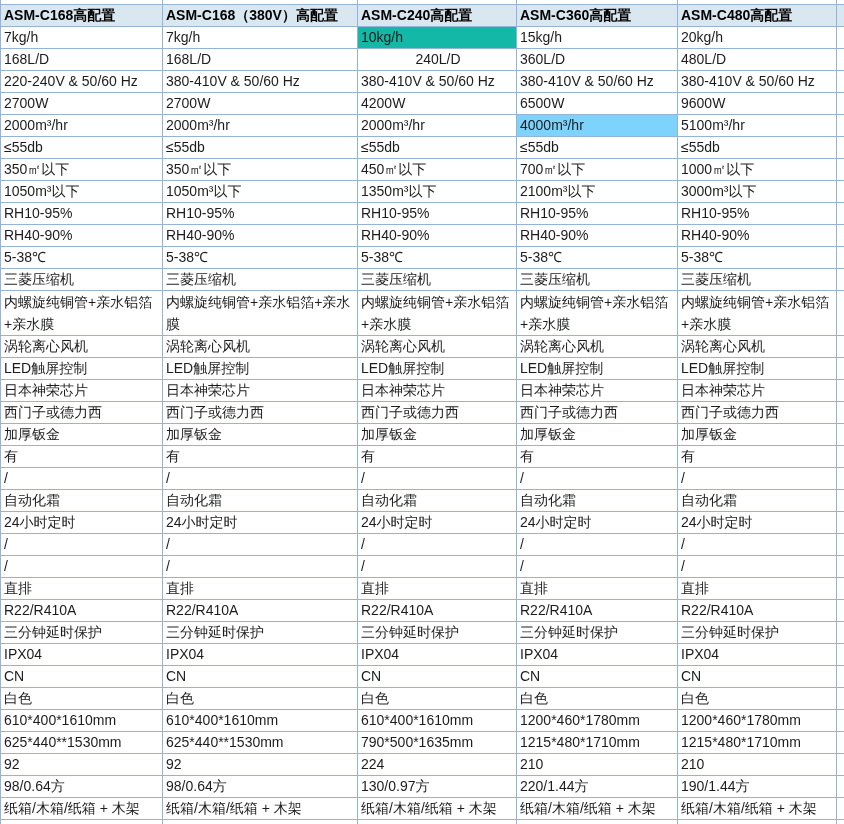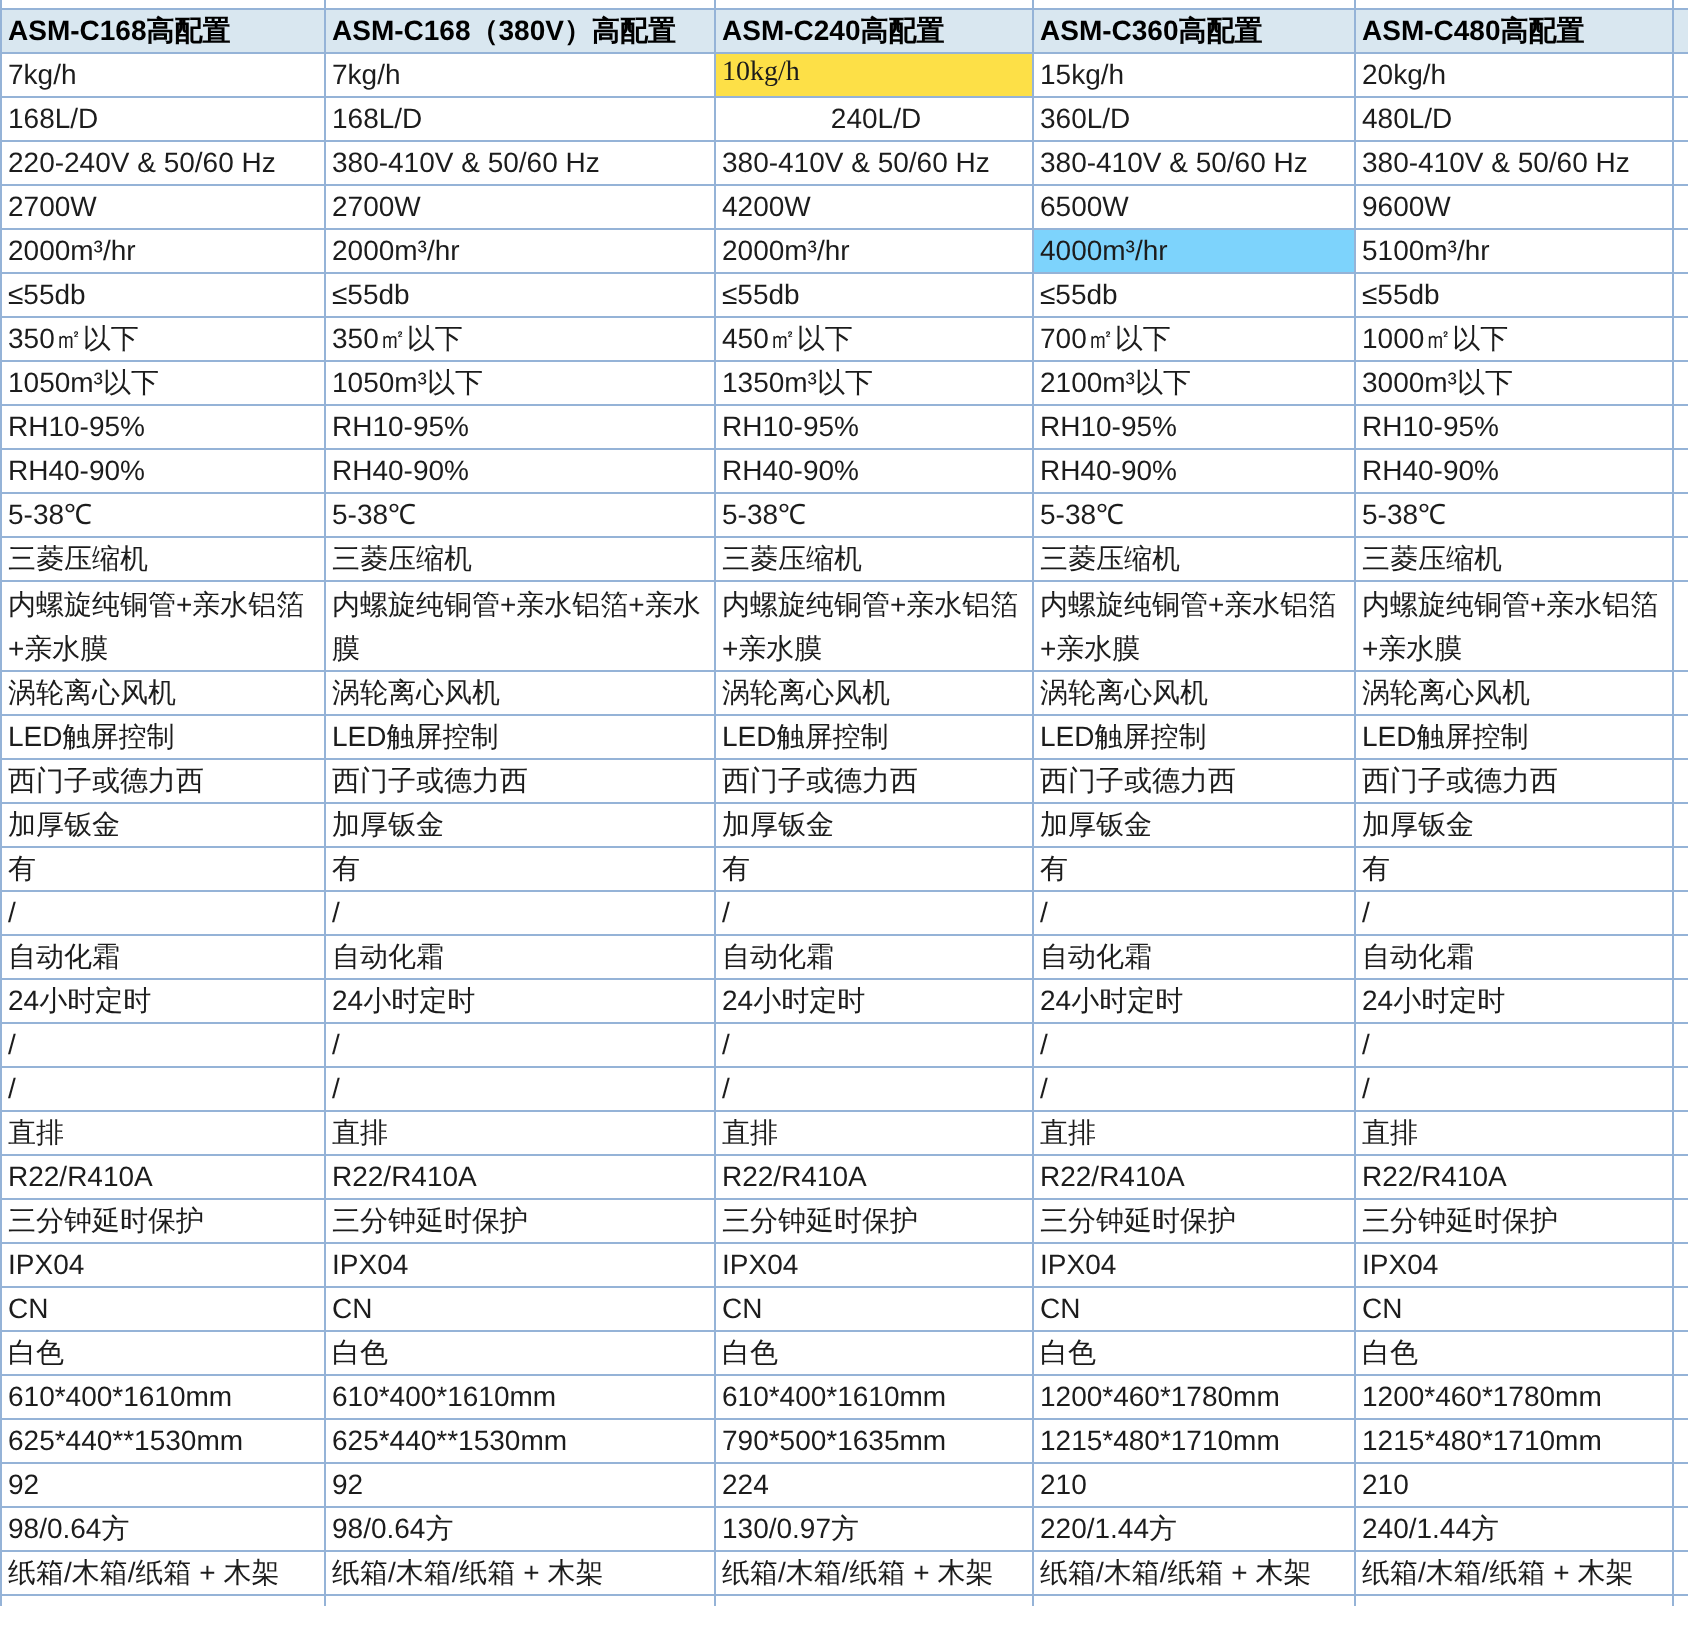--- a/index.html
+++ b/index.html
@@ -79,21 +79,21 @@
         <td style="background: rgb(217, 231, 240);">ASM-C240高配置</td>
         <td style="background: rgb(217, 231, 240);">ASM-C360高配置</td>
         <td style="background: rgb(217, 231, 240); margin-top: 43px;">ASM-C480高配置</td>
         <td class="sliver" style="background: rgb(217, 231, 240);"></td>
       </tr>
     </thead>
   <tbody>
       <tr>
         <td style="background: rgb(255, 255, 255);">7kg/h</td>
         <td style="background: rgb(255, 255, 255);">7kg/h</td>
-        <td style="background: #fde047; font-family: Liberation Serif, serif;">10kg/h</td>
+        <td style="background: #14b8a6;">10kg/h</td>
         <td style="background: rgb(255, 255, 255);">15kg/h</td>
         <td style="background: rgb(255, 255, 255);">20kg/h</td>
         <td class="sliver" style="background: rgb(255, 255, 255);"></td>
       </tr>
       <tr>
         <td style="background: rgb(255, 255, 255);">168L/D</td>
         <td style="background: rgb(255, 255, 255);">168L/D</td>
         <td style="background: rgb(255, 255, 255); text-align: center;">240L/D</td>
         <td style="background: rgb(255, 255, 255);">360L/D</td>
         <td style="background: rgb(255, 255, 255);">480L/D</td>
@@ -197,20 +197,28 @@
       </tr>
       <tr>
         <td style="background: rgb(255, 255, 255);">LED触屏控制</td>
         <td style="background: rgb(255, 255, 255);">LED触屏控制</td>
         <td style="background: rgb(255, 255, 255);">LED触屏控制</td>
         <td style="background: rgb(255, 255, 255);">LED触屏控制</td>
         <td style="background: rgb(255, 255, 255);">LED触屏控制</td>
         <td class="sliver" style="background: rgb(255, 255, 255);"></td>
       </tr>
       <tr>
+        <td style="background: rgb(255, 255, 255);">日本神荣芯片</td>
+        <td style="background: rgb(255, 255, 255);">日本神荣芯片</td>
+        <td style="background: rgb(255, 255, 255);">日本神荣芯片</td>
+        <td style="background: rgb(255, 255, 255);">日本神荣芯片</td>
+        <td style="background: rgb(255, 255, 255);">日本神荣芯片</td>
+        <td class="sliver" style="background: rgb(255, 255, 255);"></td>
+      </tr>
+      <tr>
         <td style="background: rgb(255, 255, 255);">西门子或德力西</td>
         <td style="background: rgb(255, 255, 255);">西门子或德力西</td>
         <td style="background: rgb(255, 255, 255);">西门子或德力西</td>
         <td style="background: rgb(255, 255, 255);">西门子或德力西</td>
         <td style="background: rgb(255, 255, 255);">西门子或德力西</td>
         <td class="sliver" style="background: rgb(255, 255, 255);"></td>
       </tr>
       <tr>
         <td style="background: rgb(255, 255, 255);">加厚钣金</td>
         <td style="background: rgb(255, 255, 255);">加厚钣金</td>
@@ -337,21 +345,21 @@
         <td style="background: rgb(255, 255, 255);">224</td>
         <td style="background: rgb(255, 255, 255);">210</td>
         <td style="background: rgb(255, 255, 255);">210</td>
         <td class="sliver" style="background: rgb(255, 255, 255);"></td>
       </tr>
       <tr>
         <td style="background: rgb(255, 255, 255);">98/0.64方</td>
         <td style="background: rgb(255, 255, 255);">98/0.64方</td>
         <td style="background: rgb(255, 255, 255);">130/0.97方</td>
         <td style="background: rgb(255, 255, 255);">220/1.44方</td>
-        <td style="background: rgb(255, 255, 255);">240/1.44方</td>
+        <td style="background: rgb(255, 255, 255);">190/1.44方</td>
         <td class="sliver" style="background: rgb(255, 255, 255);"></td>
       </tr>
       <tr>
         <td style="background: rgb(255, 255, 255);">纸箱/木箱/纸箱 + 木架</td>
         <td style="background: rgb(255, 255, 255);">纸箱/木箱/纸箱 + 木架</td>
         <td style="background: rgb(255, 255, 255);">纸箱/木箱/纸箱 + 木架</td>
         <td style="background: rgb(255, 255, 255);">纸箱/木箱/纸箱 + 木架</td>
         <td style="background: rgb(255, 255, 255);">纸箱/木箱/纸箱 + 木架</td>
         <td class="sliver" style="background: rgb(255, 255, 255);"></td>
       </tr>

